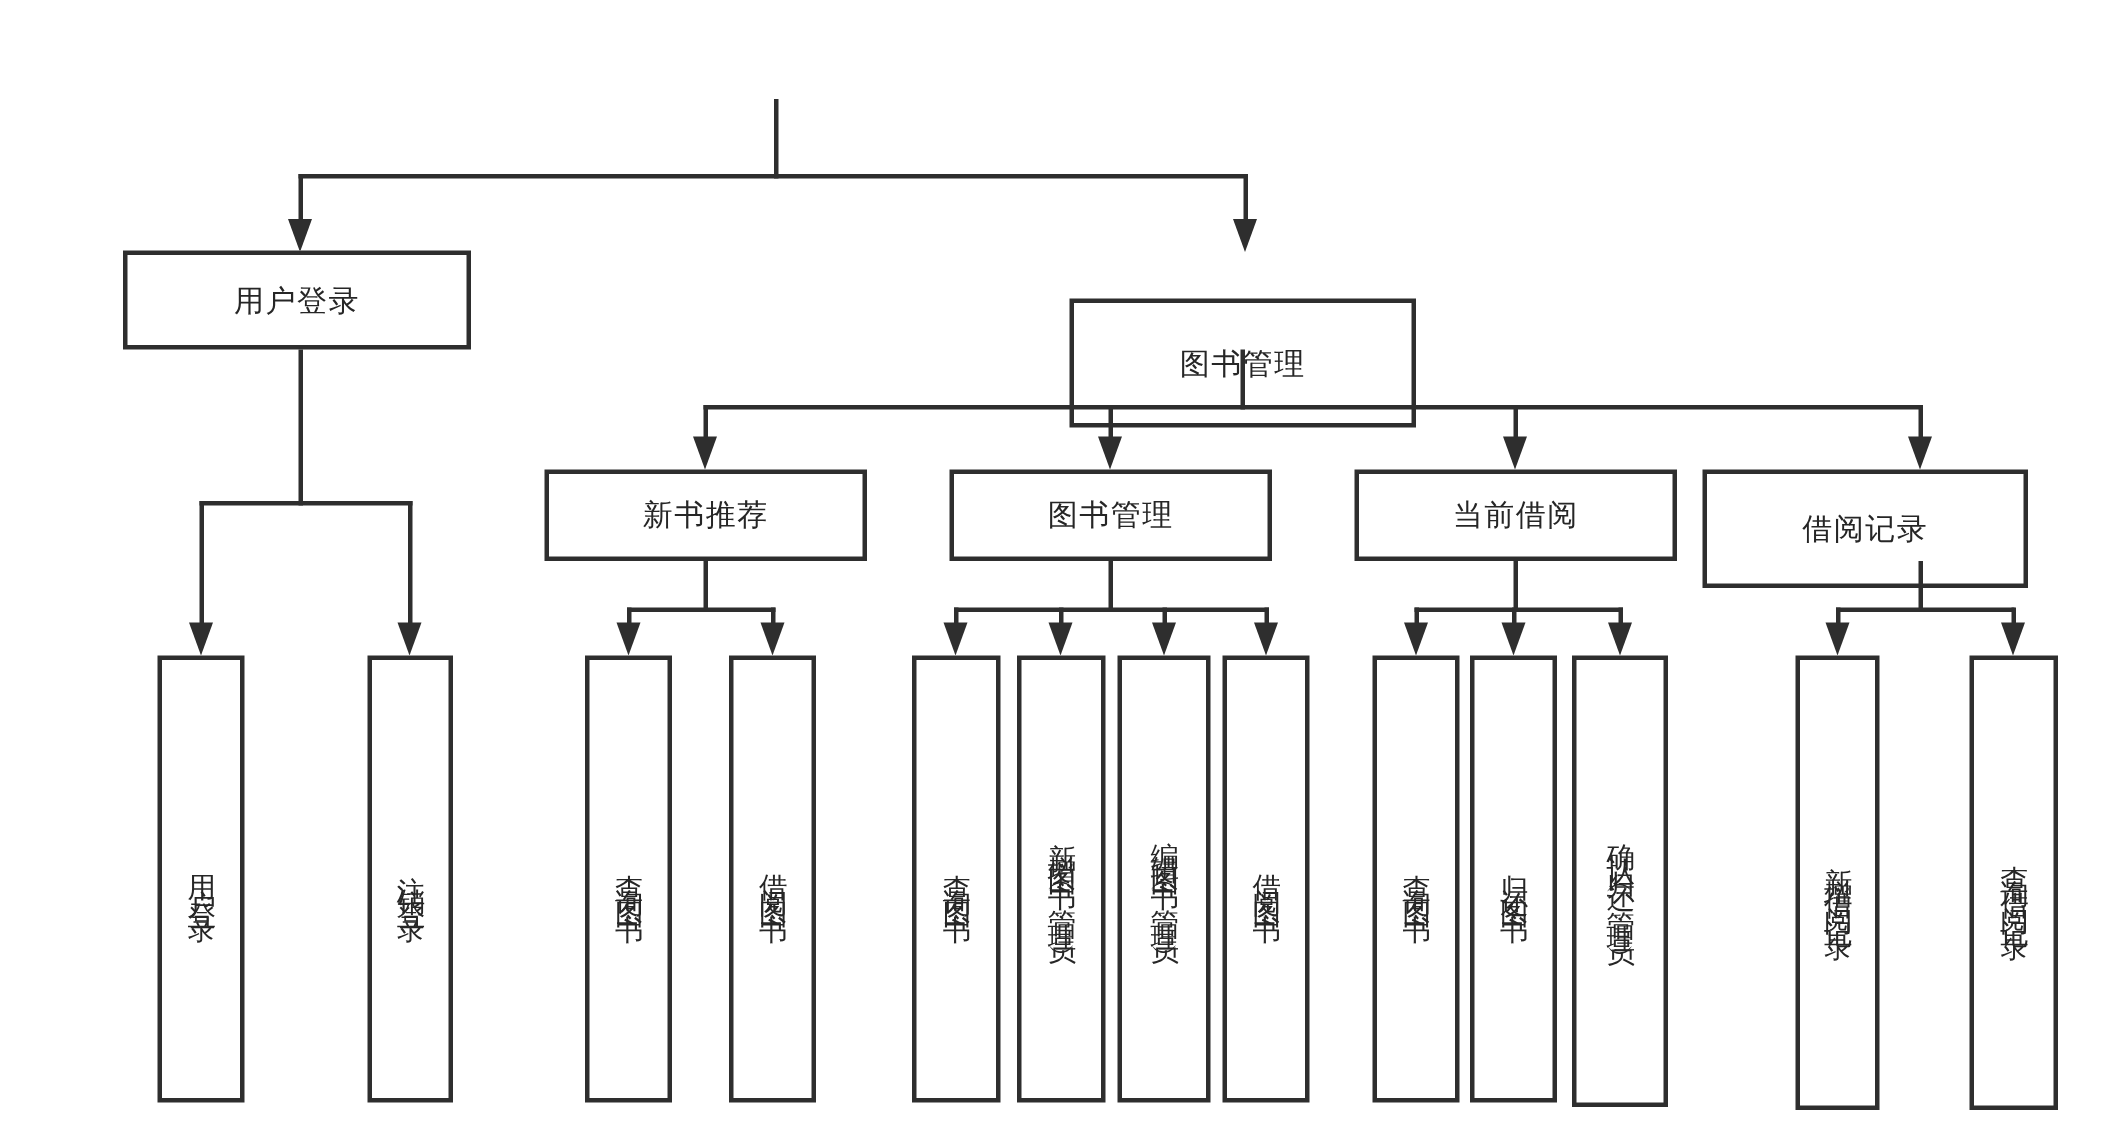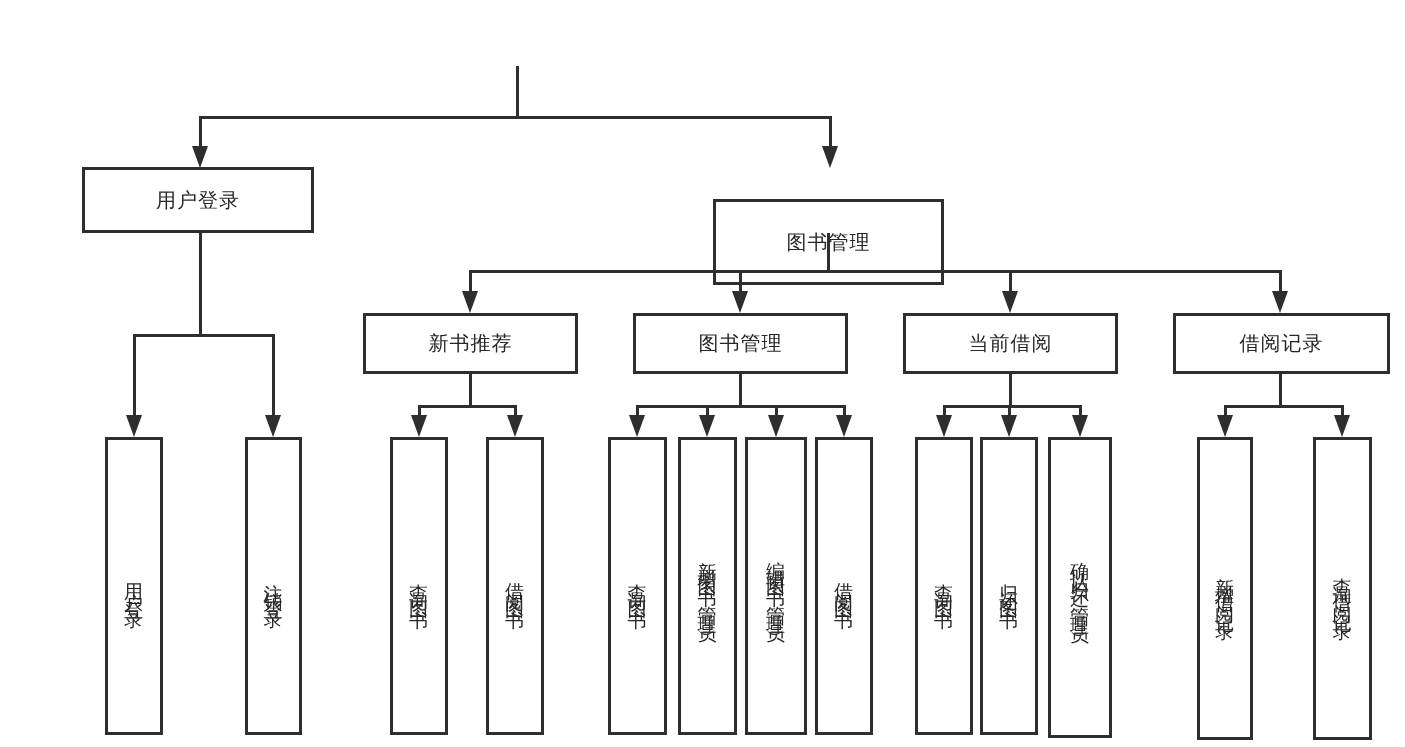--- a/index.html
+++ b/index.html
@@ -94,21 +94,21 @@
 
   <div class="hbox" style="left:363px;top:313px;width:215px;height:61px;">
     <span>新书推荐</span>
   </div>
   <div class="hbox" style="left:633px;top:313px;width:215px;height:61px;">
     <span>图书管理</span>
   </div>
   <div class="hbox" style="left:903px;top:313px;width:215px;height:61px;">
     <span>当前借阅</span>
   </div>
-  <div class="hbox" style="left:1173px;top:313px;width:217px;height:61px;">
+  <div class="hbox" style="left:1135px;top:313px;width:217px;height:79px;">
     <span>借阅记录</span>
   </div>
 
   <div class="vline" style="left:469px;top:374px;height:33px;"></div>
   <div class="hline" style="left:417.5px;top:405px;width:99px;"></div>
   <div class="vline" style="left:417.5px;top:405px;height:12px;"></div>
   <div class="ah" style="left:410.5px;top:415px;"></div>
   <div class="vline" style="left:513.5px;top:405px;height:12px;"></div>
   <div class="ah" style="left:506.5px;top:415px;"></div>
 

